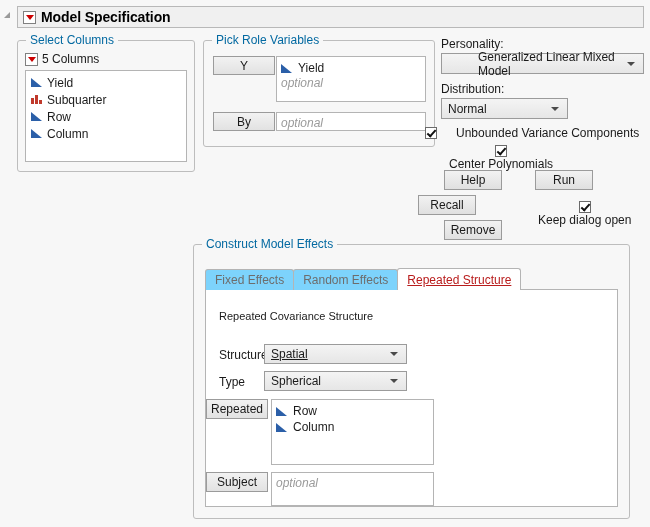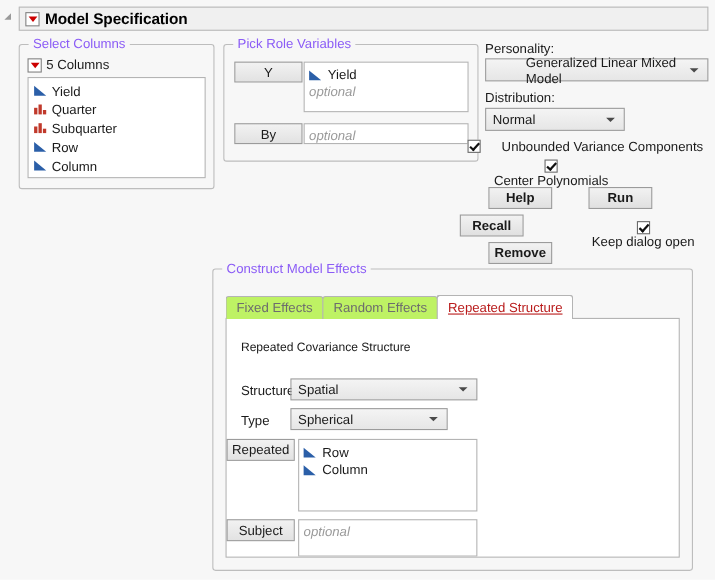--- a/index.html
+++ b/index.html
@@ -77,21 +77,21 @@
     border: 1px solid #bdbdbd;
     border-radius: 3px;
     background: transparent;
   }
   .group-title {
     position: absolute;
     top: -8px; left: 8px;
     background: #f7f7f7;
     padding: 0 4px;
     font-size: 12px;
-    color: #8b5cf6;
+    color: #0369a1;
     white-space: nowrap;
   }
 
   #grp-select-columns { left: 17px; top: 40px; width: 178px; height: 132px; }
   #grp-pick-role      { left: 203px; top: 40px; width: 232px; height: 107px; }
   #grp-construct      { left: 193px; top: 244px; width: 437px; height: 275px; }
 
   
   #col-header {
     position: absolute;
@@ -257,21 +257,20 @@
     position: absolute;
     box-sizing: border-box;
     background: linear-gradient(#f2f2f2, #e0e0e0);
     border: 1px solid #9b9b9b;
     font-size: 12px;
     color: #1a1a1a;
     display: flex;
     align-items: center;
     justify-content: center;
     cursor: default;
-    font-weight: bold;
   }
   #btn-help   { left: 444px; top: 170px; width: 58px; height: 20px; }
   #btn-run    { left: 535px; top: 170px; width: 58px; height: 20px; }
   #btn-recall { left: 418px; top: 195px; width: 58px; height: 20px; }
   #btn-remove { left: 444px; top: 220px; width: 58px; height: 20px; }
 
   
   #tabstrip {
     position: absolute;
     left: 205px; top: 268px;
@@ -283,21 +282,21 @@
     box-sizing: border-box;
     height: 21px;
     padding: 0 9px;
     display: flex;
     align-items: center;
     font-size: 12px;
     border: 1px solid #b4b4b4;
     border-bottom: none;
     border-top-left-radius: 3px;
     border-top-right-radius: 3px;
-    background: #bef264;
+    background: #7dd3fc;
     color: #6d6d6d;
     margin-right: -1px;
     cursor: default;
   }
   .tab.active {
     background: #ffffff;
     color: #b91c1c;
     height: 22px;
     z-index: 3;
     text-decoration: underline;
@@ -307,21 +306,21 @@
     left: 205px; top: 289px;
     width: 413px; height: 218px;
     box-sizing: border-box;
     background: #ffffff;
     border: 1px solid #b4b4b4;
   }
 
   #panel-heading { position: absolute; left: 219px; top: 310px; font-size: 11px; }
   #lbl-structure { left: 219px; top: 348px; }
   #lbl-type      { left: 219px; top: 375px; }
-  #combo-structure { left: 264px; top: 344px; width: 170px; height: 20px; }
+  #combo-structure { left: 264px; top: 344px; width: 143px; height: 20px; text-decoration: underline; }
   #combo-type      { left: 264px; top: 371px; width: 143px; height: 20px; }
 
   #btn-repeated { left: 206px; top: 399px; width: 62px; height: 20px; }
   #box-repeated { left: 271px; top: 399px; width: 163px; height: 66px; }
   #btn-subject  { left: 206px; top: 472px; width: 62px; height: 20px; }
   #box-subject  { left: 271px; top: 472px; width: 163px; height: 34px; }
 </style>
 </head>
 <body>
 
@@ -350,28 +349,20 @@
     <div class="col-item">
       <span class="icon-continuous"></span>
       <span class="col-label">Yield</span>
     </div>
     <div class="col-item">
       <span class="icon-nominal">
           <i></i>
           <i></i>
           <i></i>
         </span>
-      <span class="col-label">Quarter</span>
-    </div>
-    <div class="col-item">
-      <span class="icon-nominal">
-          <i></i>
-          <i></i>
-          <i></i>
-        </span>
       <span class="col-label">Subquarter</span>
     </div>
     <div class="col-item">
       <span class="icon-continuous"></span>
       <span class="col-label">Row</span>
     </div>
     <div class="col-item">
       <span class="icon-continuous"></span>
       <span class="col-label">Column</span>
     </div>

